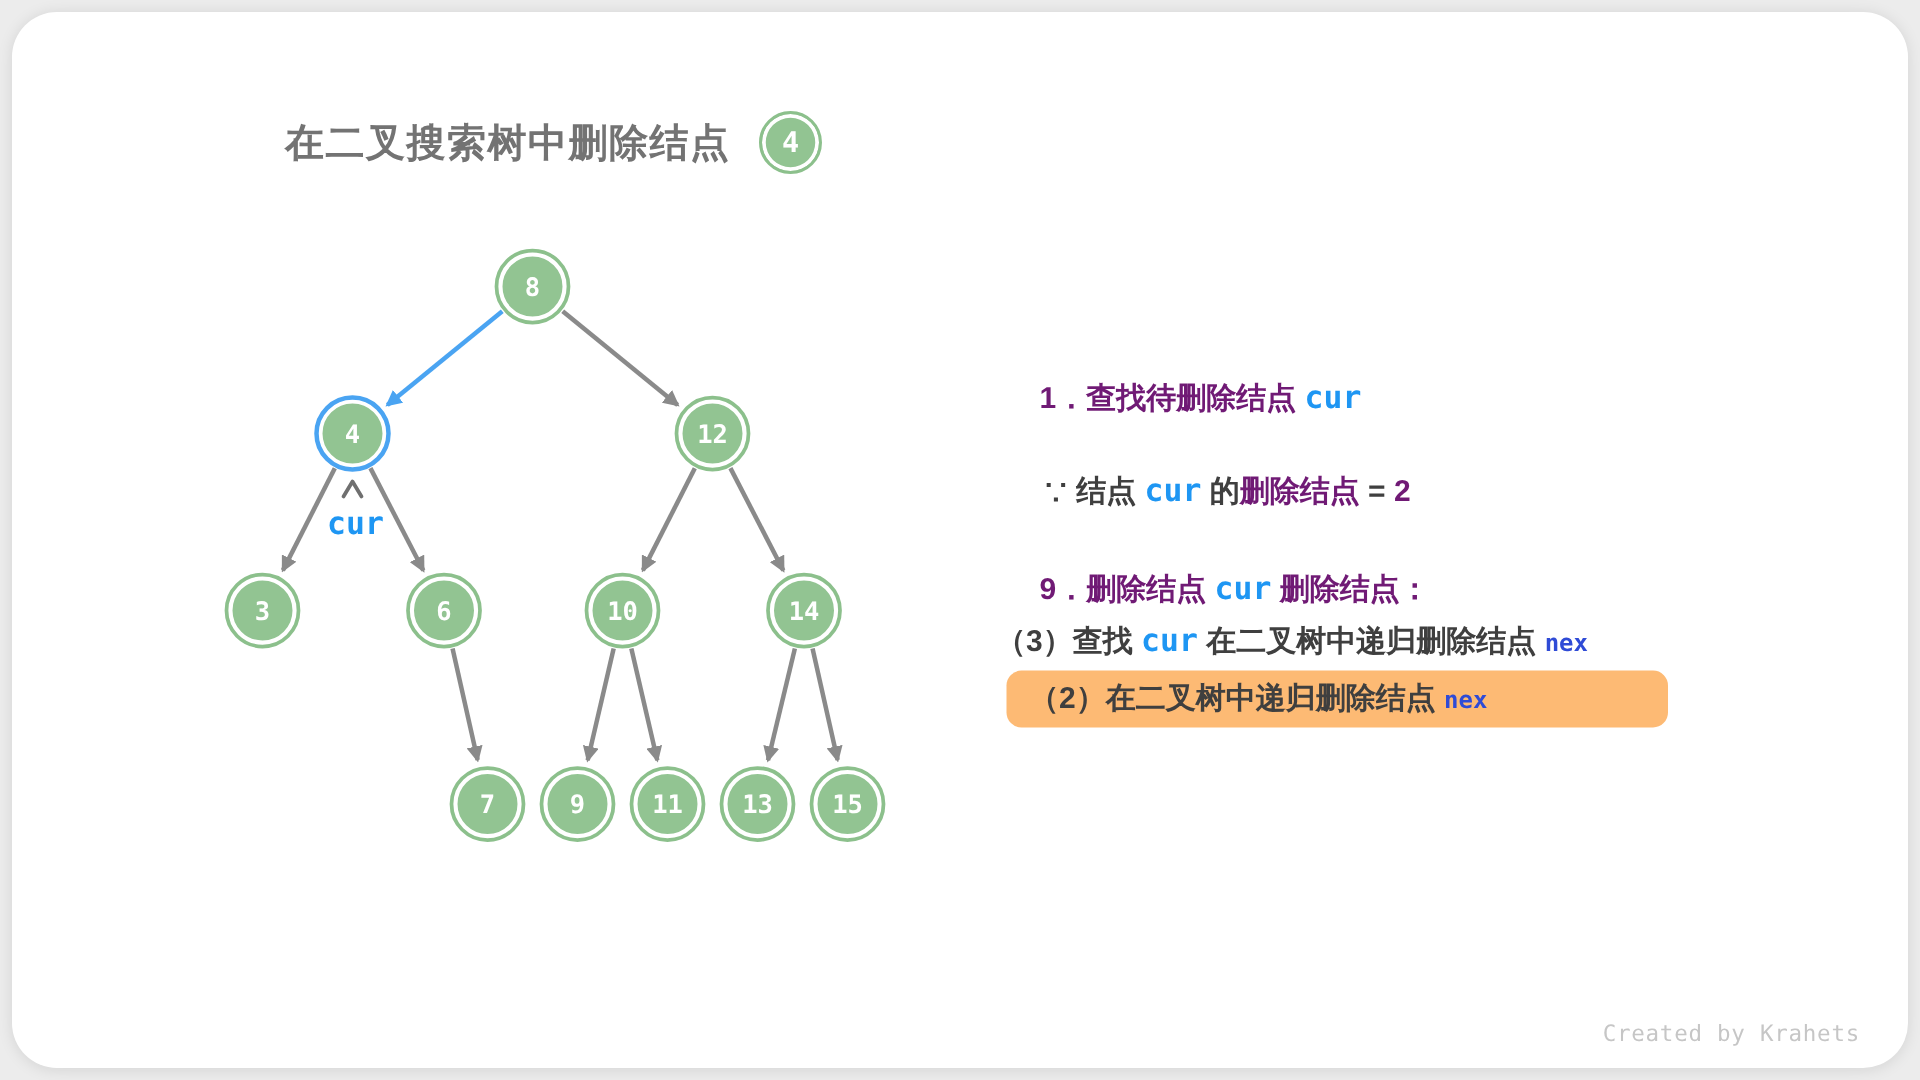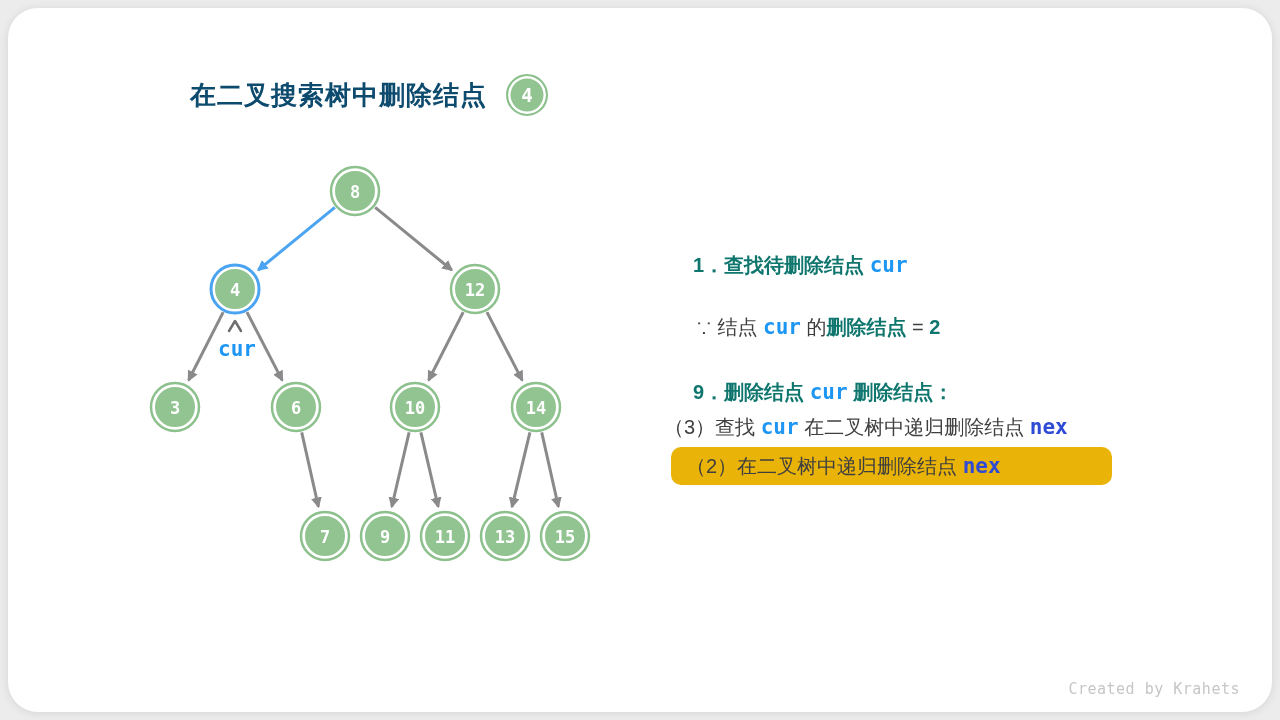--- a/index.html
+++ b/index.html
@@ -8,21 +8,21 @@
     background:#ececec;
     font-family:"Liberation Sans",sans-serif;
   }
   .card{
     position:absolute;left:8px;top:8px;right:8px;bottom:8px;
     background:#ffffff;border-radius:30px;
     box-shadow:0 1px 10px rgba(0,0,0,0.10);
   }
   .page-title{
     position:absolute;left:190px;top:78px;
-    font-size:26px;font-weight:700;color:#0c4a6e;letter-spacing:1px;
+    font-size:26px;font-weight:700;color:#737373;letter-spacing:1px;
     white-space:pre;
   }
   .badge{
     position:absolute;left:506px;top:74px;width:42px;height:42px;
     border-radius:50%;
     background:#92c492;
     border:2.5px solid #8cc08c;
     box-shadow:inset 0 0 0 2.5px #ffffff;
     box-sizing:border-box;
     display:flex;align-items:center;justify-content:center;
@@ -34,33 +34,33 @@
     position:absolute;left:208px;top:337px;width:58px;text-align:center;
     font-family:"DejaVu Sans Mono",monospace;font-weight:700;
     font-size:21px;color:#1e96f3;
   }
   .step-line{
     position:absolute;
     font-size:20px;line-height:28px;color:#3f3f3f;
     white-space:pre;
   }
   .step-line.highlighted{
-    background:#eab308;border-radius:10px;
+    background:#fdba74;border-radius:10px;
     width:441px;height:38px;line-height:38px;
     padding-left:15px;box-sizing:border-box;
   }
-  .r-normal{color:#3f3f3f;font-weight:400;}
-  .r-bold{color:#0f766e;font-weight:700;}
+  .r-normal{color:#3f3f3f;font-weight:700;}
+  .r-bold{color:#701a75;font-weight:700;}
   .r-code-blue{
     font-family:"DejaVu Sans Mono",monospace;font-weight:700;
     color:#1e96f3;font-size:21px;
   }
   .r-code-indigo{
     font-family:"DejaVu Sans Mono",monospace;font-weight:700;
-    color:#2f4bd6;font-size:21px;
+    color:#2f4bd6;font-size:16px;
   }
   .footer-credit{
     position:absolute;right:40px;bottom:22px;
     font-family:"DejaVu Sans Mono",monospace;
     font-size:15px;color:#c6c6c6;letter-spacing:0.5px;margin-top:12px;
   }
 </style>
 </head>
 <body>
 

